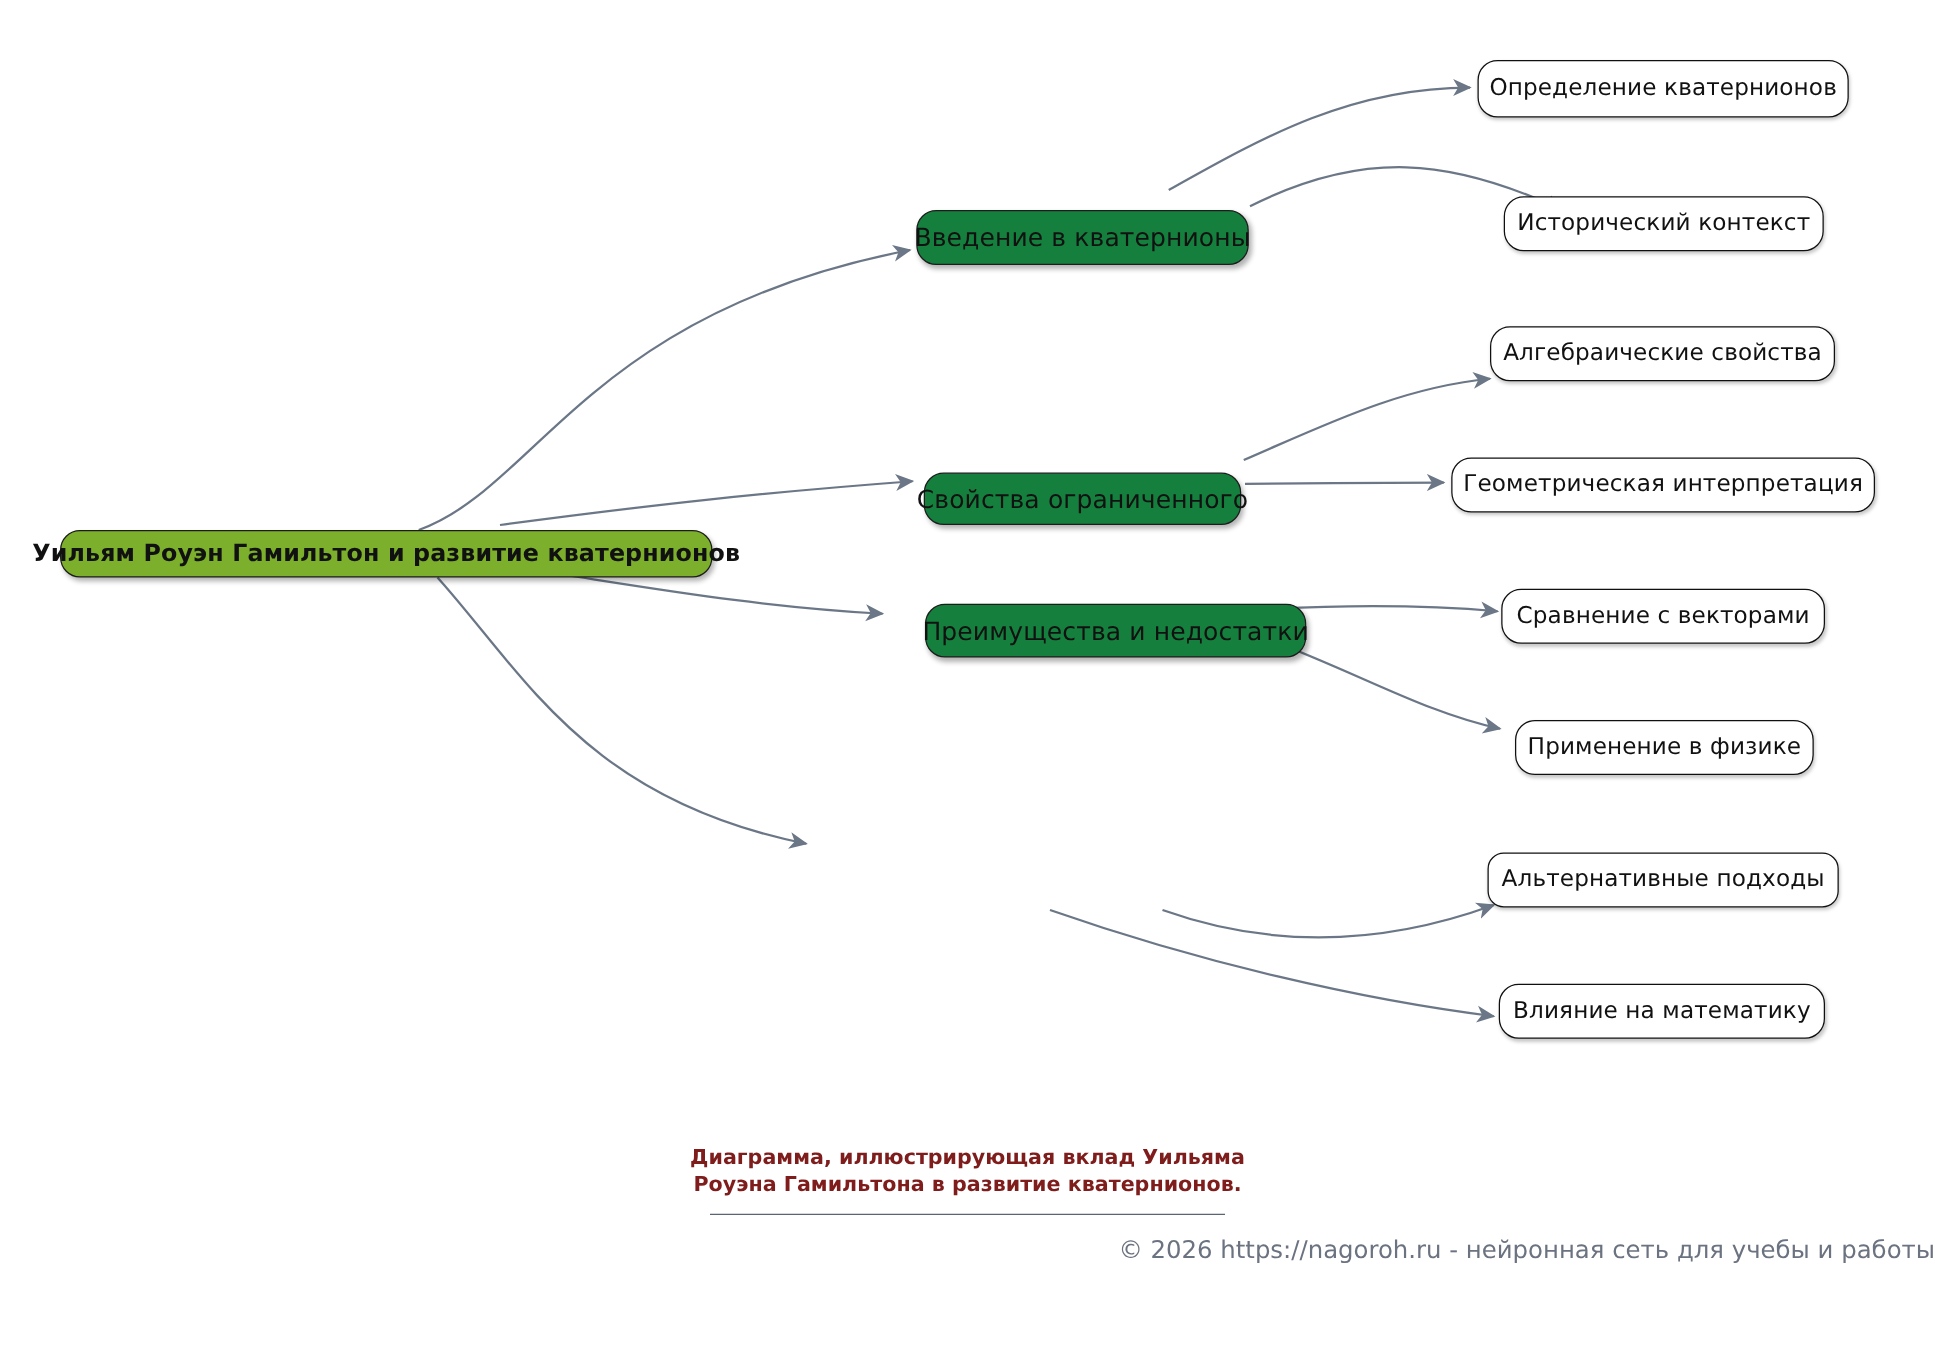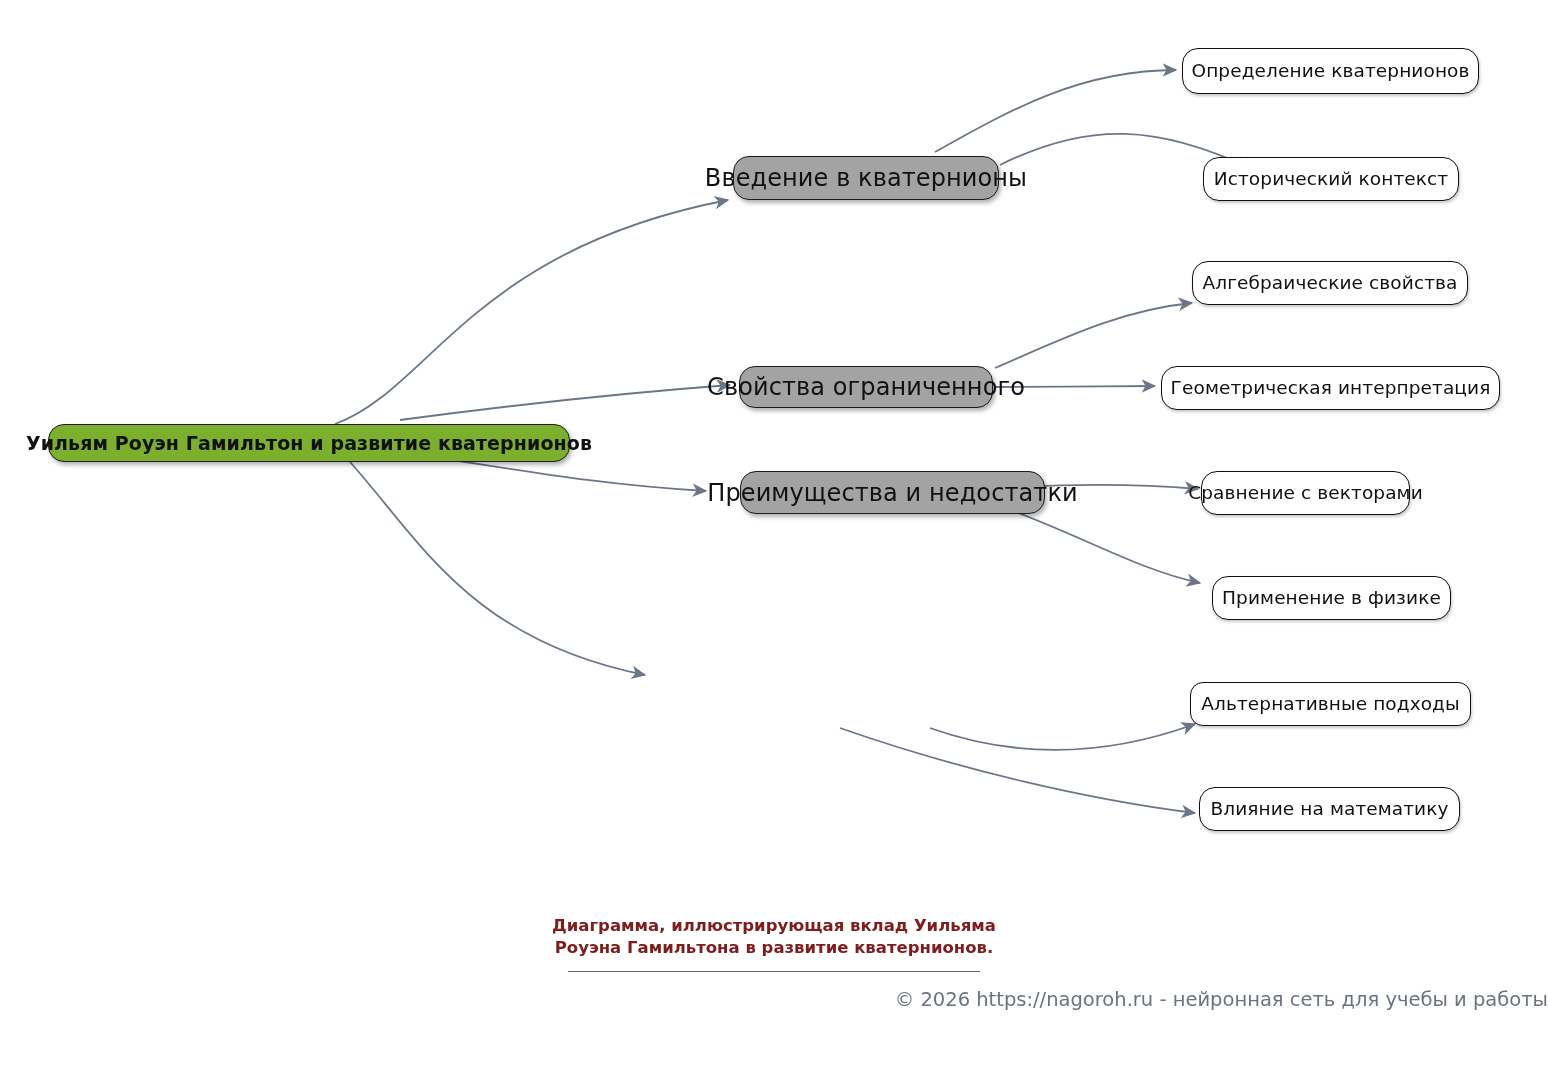--- a/index.html
+++ b/index.html
@@ -43,25 +43,26 @@
     line-height: 1;
   }
   .node-root {
     background: #7CB02C;
     border: 1.6px solid #1c1c1c;
     box-shadow: 2px 3px 4px rgba(0,0,0,0.30);
     font-weight: 700;
     font-size: 19px;
   }
   .node-branch {
-    background: #a3a3a3;
+    background: #15803d;
     border: 1.6px solid #1c1c1c;
     box-shadow: 2px 3px 4px rgba(0,0,0,0.30);
     font-weight: 400;
-    font-size: 24px;
+    font-size: 20px;
+    margin-top: 12px;
   }
   .node-leaf {
     background: #ffffff;
     border: 1.7px solid #101010;
     box-shadow: 1px 2px 3px rgba(0,0,0,0.22);
     font-weight: 400;
     font-size: 18.5px;
     color: #111111;
   }
   .footer-title {
@@ -136,21 +137,21 @@
 
 
   <div class="node node-leaf" style="left:1182px; top:48px; width:297px; height:46px;">Определение кватернионов</div>
 
   <div class="node node-leaf" style="left:1203px; top:157px; width:256px; height:44px;">Исторический контекст</div>
 
   <div class="node node-leaf" style="left:1192px; top:261px; width:276px; height:44px;">Алгебраические свойства</div>
 
   <div class="node node-leaf" style="left:1161px; top:366px; width:339px; height:44px;">Геометрическая интерпретация</div>
 
-  <div class="node node-leaf" style="left:1201px; top:471px; width:209px; height:44px;">Сравнение с векторами</div>
+  <div class="node node-leaf" style="left:1201px; top:471px; width:259px; height:44px;">Сравнение с векторами</div>
 
   <div class="node node-leaf" style="left:1212px; top:576px; width:239px; height:44px;">Применение в физике</div>
 
   <div class="node node-leaf" style="left:1190px; top:682px; width:281px; height:44px;border-radius:13px;">Альтернативные подходы</div>
 
   <div class="node node-leaf" style="left:1199px; top:787px; width:261px; height:44px;">Влияние на математику</div>
 
   <div class="footer-title">Диаграмма, иллюстрирующая вклад Уильяма
 Роуэна Гамильтона в развитие кватернионов.</div>
 

